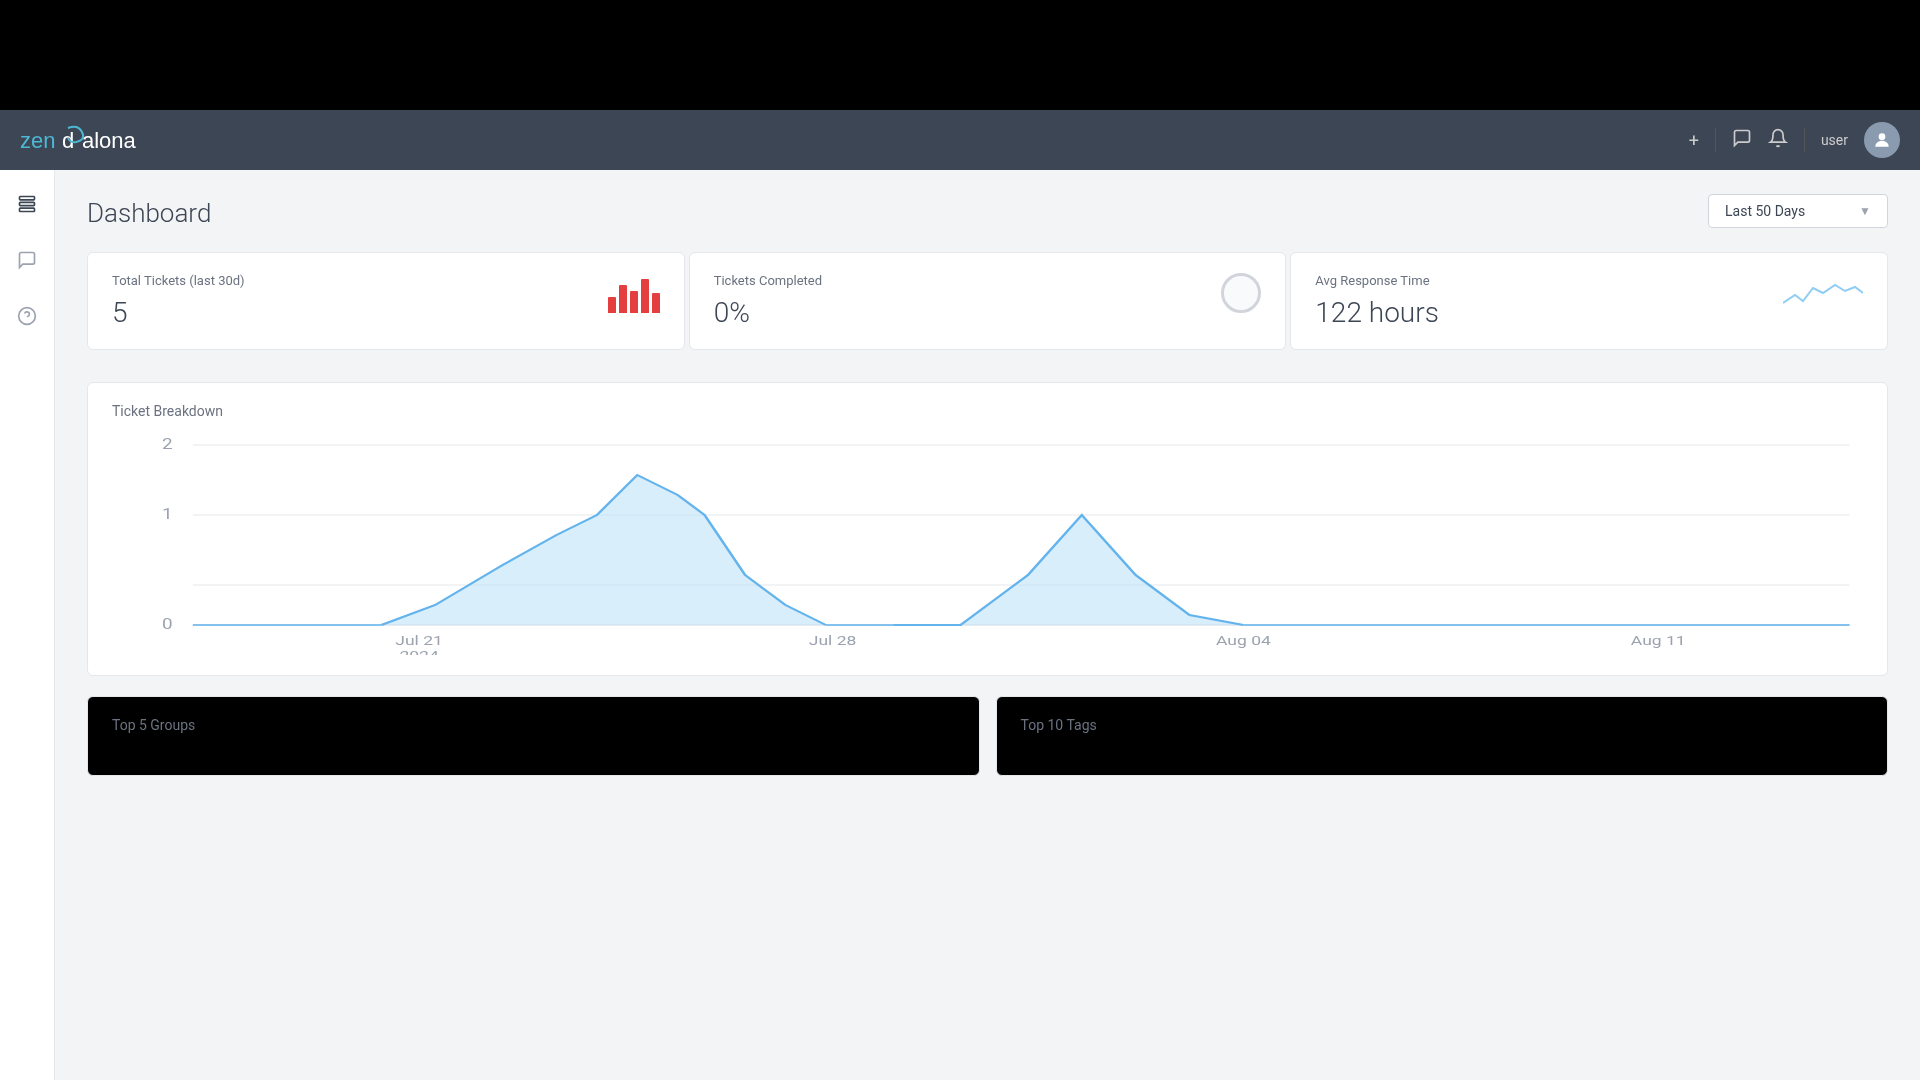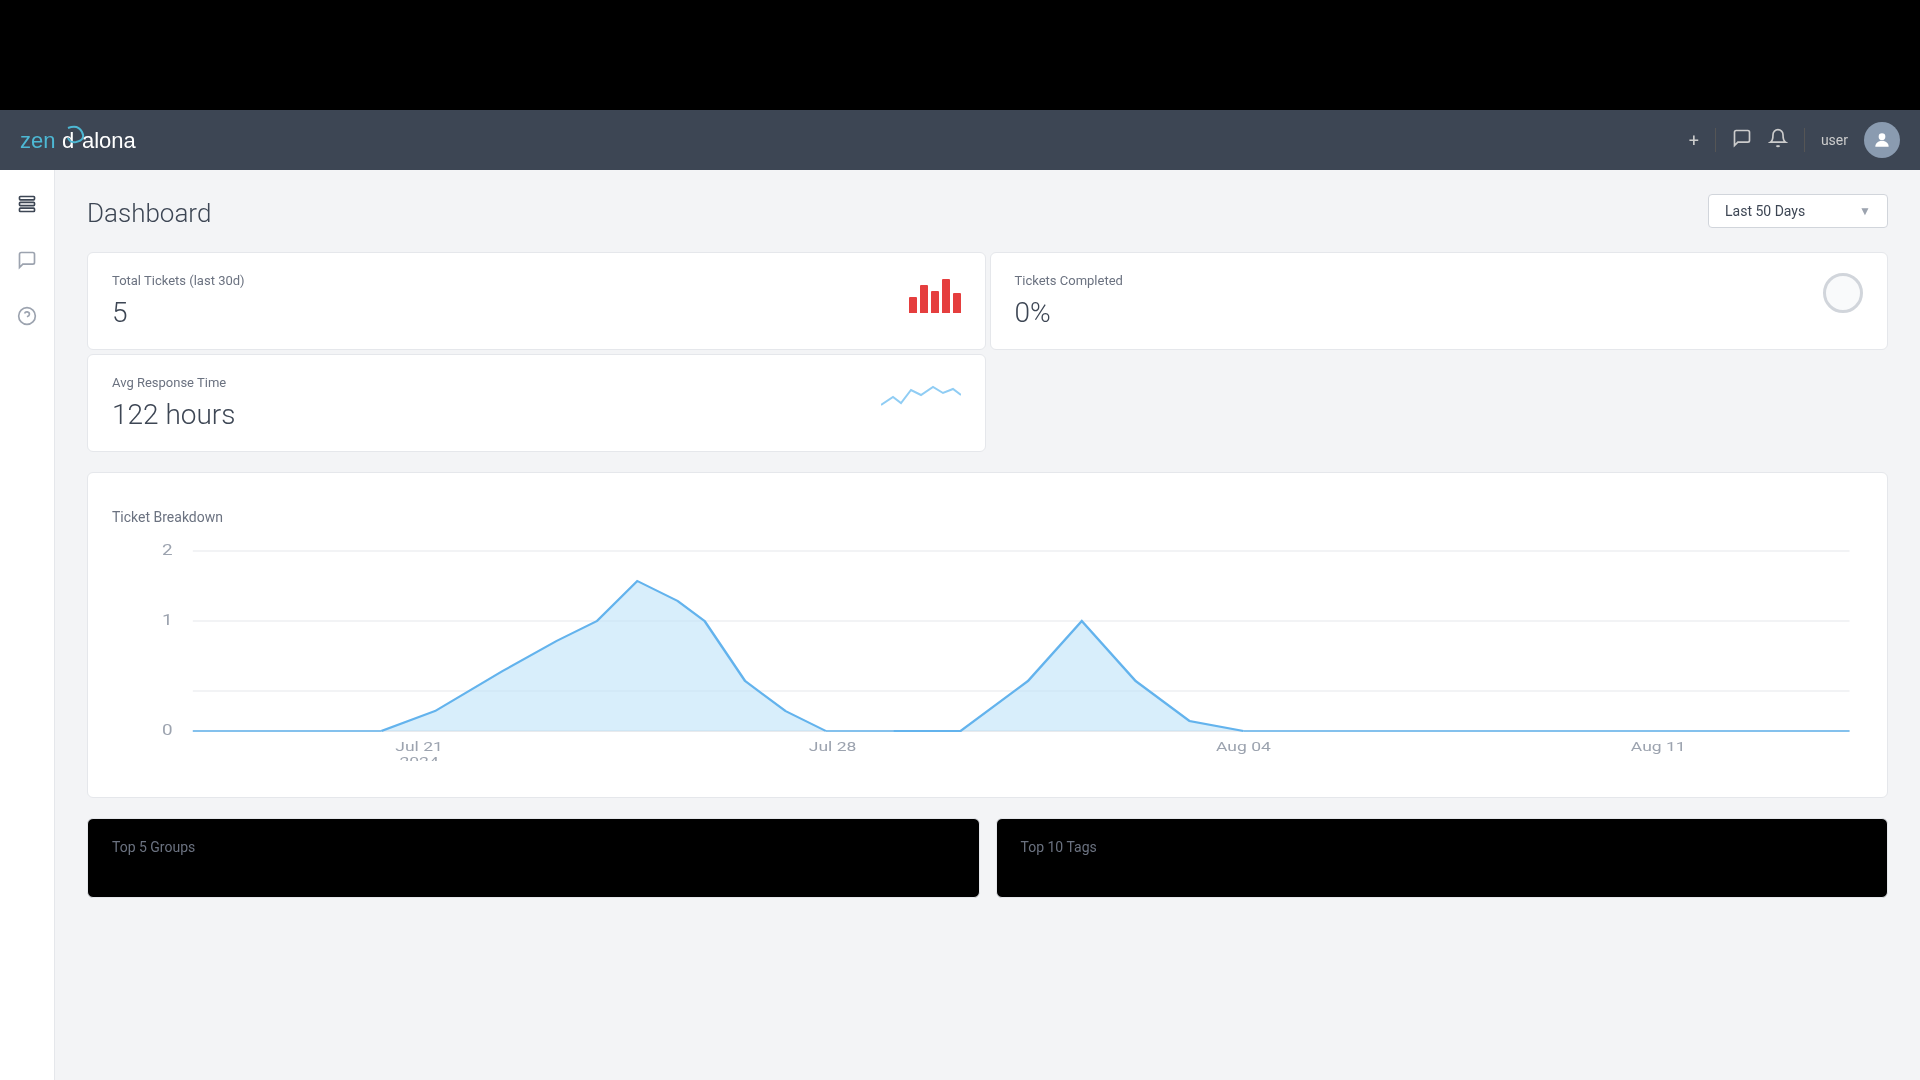--- a/index.html
+++ b/index.html
@@ -136,23 +136,23 @@
     }
 
     .date-filter .chevron {
       color: #9ca3af;
       font-size: 12px;
     }
 
     
     .stat-cards {
       display: grid;
-      grid-template-columns: 1fr 1fr;
+      grid-template-columns: 1fr 1fr 1fr;
       gap: 4px;
-      margin-bottom: 20px;
+      margin-bottom: 32px;
     }
 
     .stat-card {
       background: #fff;
       border: 1px solid #e5e7eb;
       border-radius: 6px;
       padding: 20px 24px;
       display: flex;
       justify-content: space-between;
       align-items: flex-start;
@@ -197,21 +197,21 @@
     .line-chart-mini {
       width: 80px;
       height: 40px;
     }
 
     
     .chart-card {
       background: #fff;
       border: 1px solid #e5e7eb;
       border-radius: 6px;
-      padding: 36px 24px;
+      padding: 20px 24px;
       margin-bottom: 20px;
     }
 
     .chart-title {
       font-size: 14px;
       color: #6b7280;
       margin-bottom: 16px;
       font-weight: 400;
     }
 

